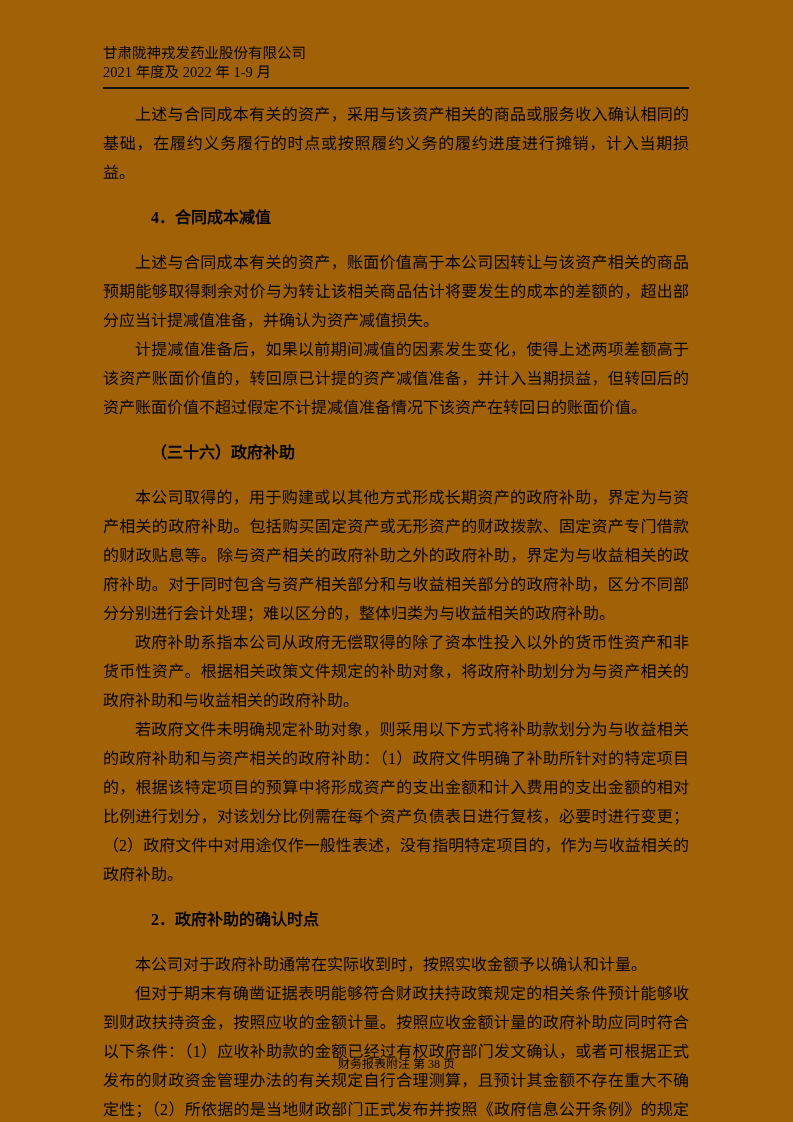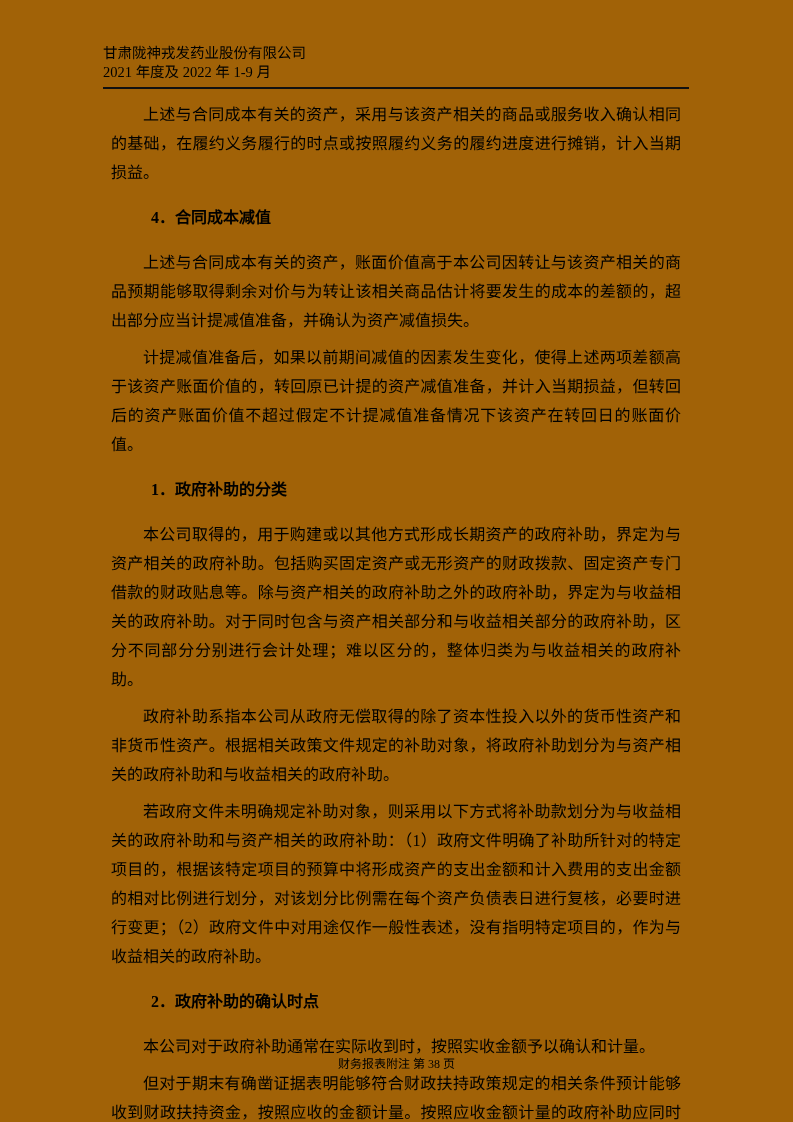--- a/index.html
+++ b/index.html
@@ -31,21 +31,21 @@
     margin-top: 5px;
   }
   .content {
     margin-top: 11px;
     font-size: 16px;
     line-height: 29px;
     text-align: justify;
     text-justify: inter-ideograph;
   }
   .content p {
-    margin: 8px;
+    margin: 0;
     text-indent: 2em;
   }
   .content .hd {
     margin: 16px;
     font-weight: bold;
     text-indent: 2em;
   }
   .page-footer {
     position: absolute;
     left: 0;
@@ -66,21 +66,21 @@
       <div class="hdr-line">甘肃陇神戎发药业股份有限公司</div>
       <div class="hdr-line">2021 年度及 2022 年 1-9 月</div>
       <div class="header-rule"></div>
     </header>
 
     <main class="content">
       <p>上述与合同成本有关的资产，采用与该资产相关的商品或服务收入确认相同的基础，在履约义务履行的时点或按照履约义务的履约进度进行摊销，计入当期损益。</p>
       <div class="hd">4．合同成本减值</div>
       <p>上述与合同成本有关的资产，账面价值高于本公司因转让与该资产相关的商品预期能够取得剩余对价与为转让该相关商品估计将要发生的成本的差额的，超出部分应当计提减值准备，并确认为资产减值损失。</p>
       <p>计提减值准备后，如果以前期间减值的因素发生变化，使得上述两项差额高于该资产账面价值的，转回原已计提的资产减值准备，并计入当期损益，但转回后的资产账面价值不超过假定不计提减值准备情况下该资产在转回日的账面价值。</p>
-      <div class="hd">1．政府补助的分类</div>
+      <div class="hd">（三十六）政府补助</div>
       <p>本公司取得的，用于购建或以其他方式形成长期资产的政府补助，界定为与资产相关的政府补助。包括购买固定资产或无形资产的财政拨款、固定资产专门借款的财政贴息等。除与资产相关的政府补助之外的政府补助，界定为与收益相关的政府补助。对于同时包含与资产相关部分和与收益相关部分的政府补助，区分不同部分分别进行会计处理；难以区分的，整体归类为与收益相关的政府补助。</p>
       <p>政府补助系指本公司从政府无偿取得的除了资本性投入以外的货币性资产和非货币性资产。根据相关政策文件规定的补助对象，将政府补助划分为与资产相关的政府补助和与收益相关的政府补助。</p>
       <p>若政府文件未明确规定补助对象，则采用以下方式将补助款划分为与收益相关的政府补助和与资产相关的政府补助：（1）政府文件明确了补助所针对的特定项目的，根据该特定项目的预算中将形成资产的支出金额和计入费用的支出金额的相对比例进行划分，对该划分比例需在每个资产负债表日进行复核，必要时进行变更；（2）政府文件中对用途仅作一般性表述，没有指明特定项目的，作为与收益相关的政府补助。</p>
       <div class="hd">2．政府补助的确认时点</div>
       <p>本公司对于政府补助通常在实际收到时，按照实收金额予以确认和计量。</p>
       <p>但对于期末有确凿证据表明能够符合财政扶持政策规定的相关条件预计能够收到财政扶持资金，按照应收的金额计量。按照应收金额计量的政府补助应同时符合以下条件：（1）应收补助款的金额已经过有权政府部门发文确认，或者可根据正式发布的财政资金管理办法的有关规定自行合理测算，且预计其金额不存在重大不确定性；（2）所依据的是当地财政部门正式发布并按照《政府信息公开条例》的规定予以主动公开的财政扶持项目及其财政资金管理办法，且该管理办法应当是普惠性的（任何符合规定条件的企业均可申请），而不是</p>
     </main>
 
   </div>
 

